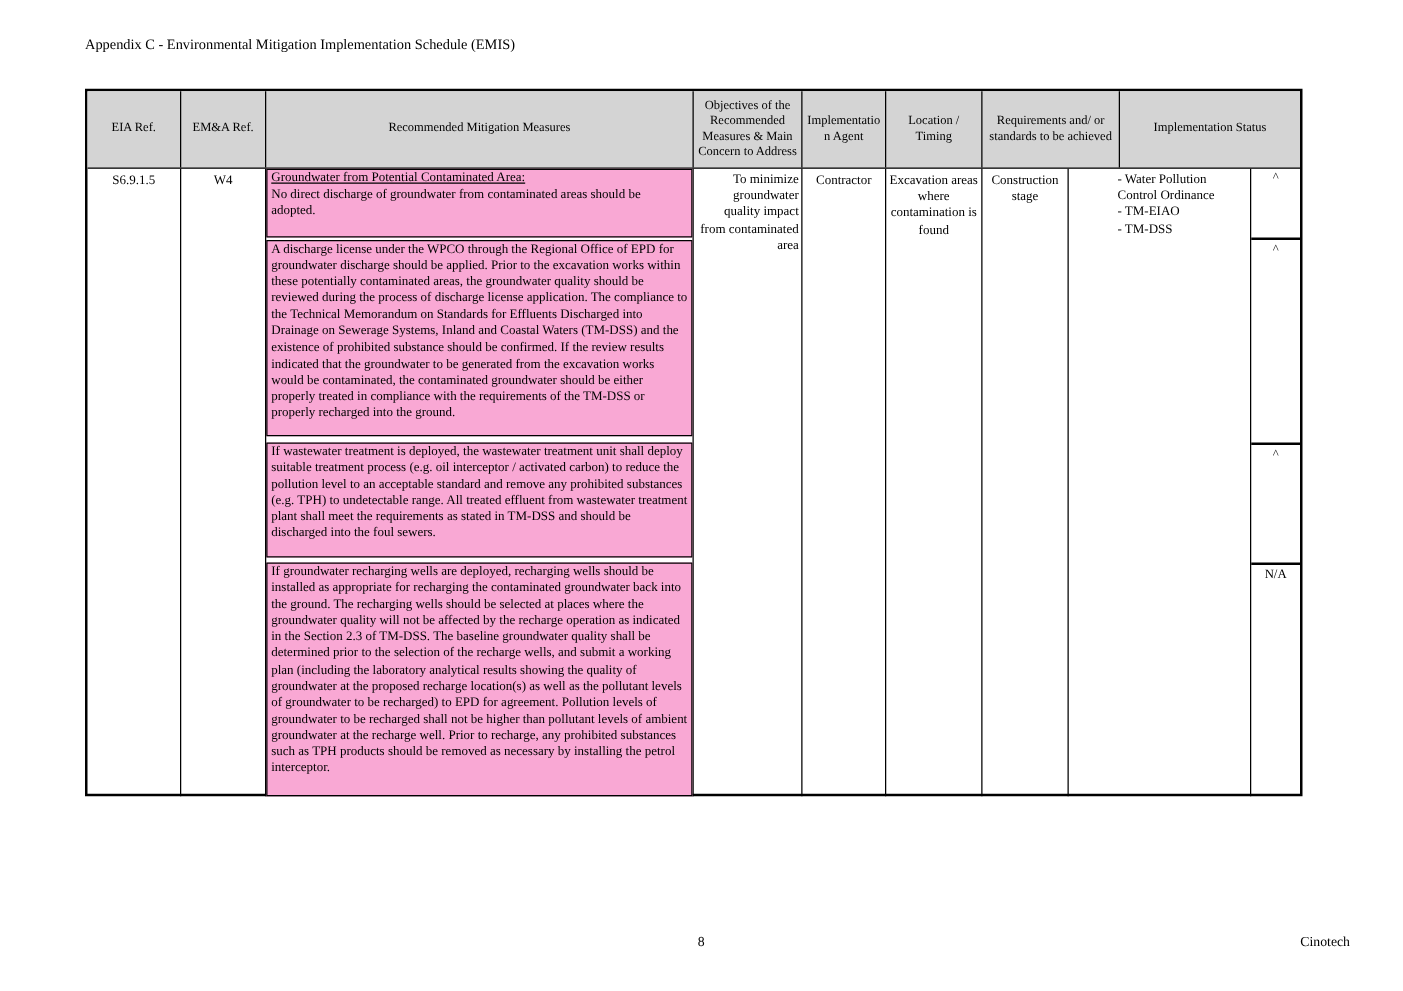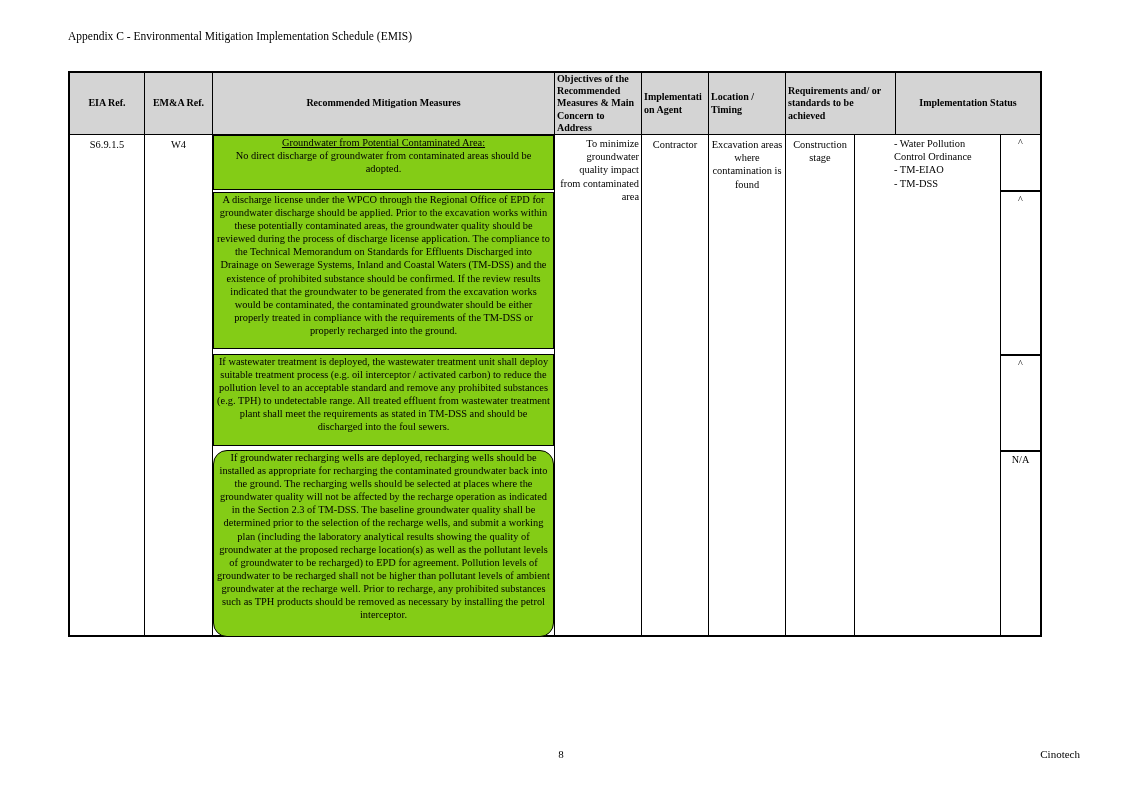--- a/index.html
+++ b/index.html
@@ -20,36 +20,36 @@
     background:#d4d4d4;
   }
   .tbody{
     display:flex;height:502px;box-sizing:border-box;position:relative;
   }
   .c{box-sizing:border-box;border-right:1px solid #000;flex:0 0 auto;}
   .c:last-child{border-right:none;flex:1 1 auto;}
   .w1{width:75px}.w2{width:68px}.w3{width:342px}.w4{width:87px}.w5{width:67px}
   .w6{width:77px}.w7{width:69px}.w8{width:110px}
   .th{
-    display:flex;align-items:center;justify-content:center;text-align:left;
-    font-weight:bold;font-size:10px;line-height:12.2px;padding:0 2px;
+    display:flex;align-items:center;justify-content:center;text-align:center;
+    font-weight:normal;font-size:10px;line-height:12.2px;padding:0 2px;
   }
   .th.brk{overflow-wrap:anywhere;word-break:break-word;}
   .cell-top-center{text-align:center;padding-top:3px;font-size:10.4px;line-height:13.2px;}
   .cell-top-left{text-align:right;padding:2px 2px 0 2px;font-size:10.4px;line-height:13.2px;}
   
   .measures{position:relative;}
   .mbox{
     position:absolute;left:0;right:0;border:1px solid #000;box-sizing:border-box;
-    background:#84cc16;padding:0 3px;font-size:10.4px;line-height:13.1px;text-align:center;
+    background:#f9a8d4;padding:0 3px;font-size:10.4px;line-height:13.1px;text-align:left;
   }
   .mbox1{top:0;height:55px;}
   .mbox2{top:57px;height:157px;}
   .mbox3{top:219px;height:92px;}
-  .mbox4{top:315px;height:187px;border-radius:14px;}
+  .mbox4{top:315px;height:187px;}
   .u{text-decoration:underline;}
   
   .req{padding:2px 2px 0 3px;font-size:10.4px;line-height:13.2px;margin-left:36px;}
   
   .status-col{display:flex;flex-direction:column;}
   .scell{
     box-sizing:border-box;border-bottom:2px solid #000;text-align:center;
     font-size:10.2px;padding-top:2px;flex:0 0 auto;
   }
   .scell.s1{height:57px}.scell.s2{height:164px}.scell.s3{height:96px}

